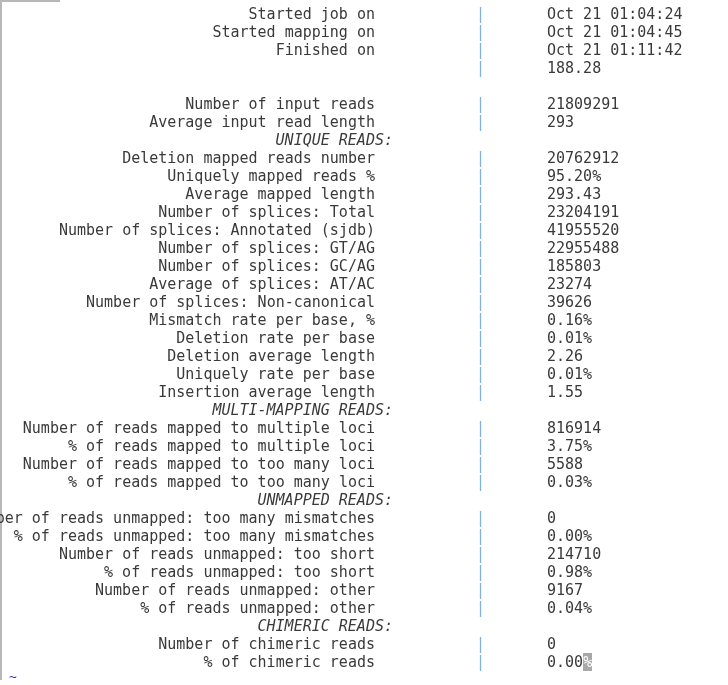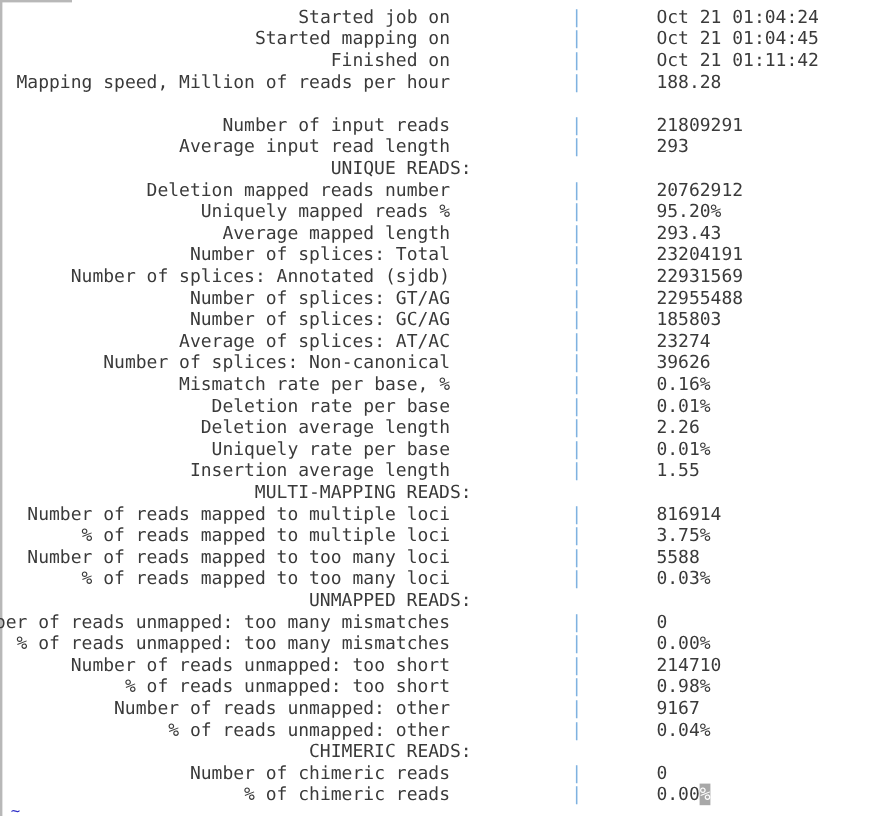--- a/index.html
+++ b/index.html
@@ -9,44 +9,44 @@
     .term {
       position: absolute; left: 0; top: 5px; width: 636px;
       font-family: "DejaVu Sans Mono", monospace; font-size: 15px; line-height: 18px;
       color: #3a3a3a;
       padding-left: 32px;
     }
     .row { position: relative; height: 18px; white-space: pre; }
     .label { position: absolute; right: calc(728px - 435px); top: 0; text-align: right; }
     .pipe { position: absolute; left: 444px; top: 0; color: #7fb2e0; }
     .value { position: absolute; left: 515px; top: 0; }
-    .section { position: absolute; right: calc(728px - 453px); top: 0; text-align: left; }
+    .section { position: absolute; right: calc(728px - 453px); top: 0; text-align: left; font-style: italic; }
     .cursor { background: #a8a8a8; color: #ffffff; }
     .tilde { position: absolute; left: 9px; top: 670px; font-family: "DejaVu Sans Mono", monospace; font-size: 13px; color: #3030c8; line-height: 13px; }
   </style>
 </head>
 <body>
 
 <div class="frame-top"></div>
 <div class="frame-left"></div>
 
 <div class="term" id="term">
     <div class="row"><span class="label">Started job on</span><span class="pipe">|</span><span class="value"><span>Oct 21 01:04:24</span></span></div>
     <div class="row"><span class="label">Started mapping on</span><span class="pipe">|</span><span class="value"><span>Oct 21 01:04:45</span></span></div>
     <div class="row"><span class="label">Finished on</span><span class="pipe">|</span><span class="value"><span>Oct 21 01:11:42</span></span></div>
-    <div class="row"><span class="label">Mapping speed, Million of reads per hour</span><span class="pipe">|</span><span class="value"><span>188.28</span></span></div>
+    <div class="row"><span class="pipe">|</span><span class="value"><span>188.28</span></span></div>
     <div class="row"></div>
     <div class="row"><span class="label">Number of input reads</span><span class="pipe">|</span><span class="value"><span>21809291</span></span></div>
     <div class="row"><span class="label">Average input read length</span><span class="pipe">|</span><span class="value"><span>293</span></span></div>
     <div class="row"><span class="section">UNIQUE READS:</span></div>
     <div class="row"><span class="label">Deletion mapped reads number</span><span class="pipe">|</span><span class="value"><span>20762912</span></span></div>
     <div class="row"><span class="label">Uniquely mapped reads %</span><span class="pipe">|</span><span class="value"><span>95.20%</span></span></div>
     <div class="row"><span class="label">Average mapped length</span><span class="pipe">|</span><span class="value"><span>293.43</span></span></div>
     <div class="row"><span class="label">Number of splices: Total</span><span class="pipe">|</span><span class="value"><span>23204191</span></span></div>
-    <div class="row"><span class="label">Number of splices: Annotated (sjdb)</span><span class="pipe">|</span><span class="value"><span>22931569</span></span></div>
+    <div class="row"><span class="label">Number of splices: Annotated (sjdb)</span><span class="pipe">|</span><span class="value"><span>41955520</span></span></div>
     <div class="row"><span class="label">Number of splices: GT/AG</span><span class="pipe">|</span><span class="value"><span>22955488</span></span></div>
     <div class="row"><span class="label">Number of splices: GC/AG</span><span class="pipe">|</span><span class="value"><span>185803</span></span></div>
     <div class="row"><span class="label">Average of splices: AT/AC</span><span class="pipe">|</span><span class="value"><span>23274</span></span></div>
     <div class="row"><span class="label">Number of splices: Non-canonical</span><span class="pipe">|</span><span class="value"><span>39626</span></span></div>
     <div class="row"><span class="label">Mismatch rate per base, %</span><span class="pipe">|</span><span class="value"><span>0.16%</span></span></div>
     <div class="row"><span class="label">Deletion rate per base</span><span class="pipe">|</span><span class="value"><span>0.01%</span></span></div>
     <div class="row"><span class="label">Deletion average length</span><span class="pipe">|</span><span class="value"><span>2.26</span></span></div>
     <div class="row"><span class="label">Uniquely rate per base</span><span class="pipe">|</span><span class="value"><span>0.01%</span></span></div>
     <div class="row"><span class="label">Insertion average length</span><span class="pipe">|</span><span class="value"><span>1.55</span></span></div>
     <div class="row"><span class="section">MULTI-MAPPING READS:</span></div>

